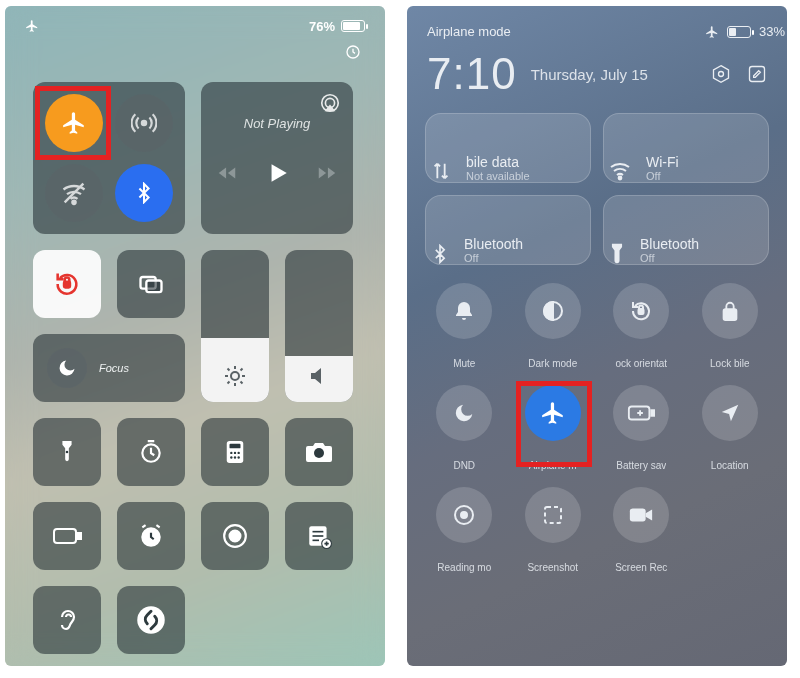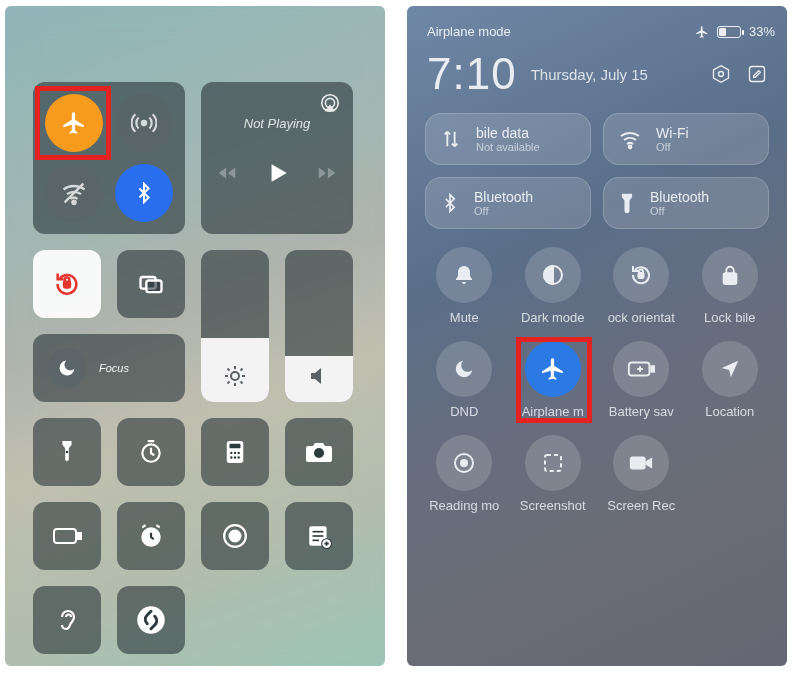--- a/index.html
+++ b/index.html
@@ -39,60 +39,79 @@
   .redbox { position:absolute; border:5px solid #e42222; pointer-events:none; }
   svg { display:block; }
 
   
   .andr {
     background: linear-gradient(155deg,#6f87a6 0%,#5a6e88 35%,#666d7e 55%,#6a6d77 75%,#656874 100%);
     color:#e9edf2;
   }
   .andr .top {
     display:flex; justify-content:space-between; align-items:center;
-    padding:18px 12px 0 20px; font-size:13px;
+    padding:18px 2px 0 20px; font-size:13px;
   }
   .andr .clockrow {
     display:flex; align-items:center; padding:10px 20px 14px 20px; gap:14px;
   }
   .andr .clock { font-size:44px; font-weight:300; letter-spacing:1px; }
   .andr .date { font-size:15px; opacity:.9; }
   .andr .clockicons { margin-left:auto; display:flex; gap:16px; }
   .andr .wide {
     display:grid; grid-template-columns:1fr 1fr; gap:12px;
     padding:0 18px;
   }
   .wtile {
     background:rgba(255,255,255,0.14);
     border:1px solid rgba(255,255,255,0.18);
-    border-radius:16px; height:52px;
-    display:flex; align-items:center; gap:14px;
-    padding:0 14px;
+    border-radius:16px; height:70px;
+    display:flex; align-items:flex-end; gap:14px;
+    padding:0 4px;
   }
   .wtile .txt .t1 { font-size:14px; }
   .wtile .txt .t2 { font-size:11px; opacity:.7; }
   .andr .round {
     display:grid; grid-template-columns:repeat(4,1fr);
     gap:16px 10px; padding:18px 18px 8px 18px;
   }
   .ritem { display:flex; flex-direction:column; align-items:center; gap:7px; }
   .rbtn {
     width:56px; height:56px; border-radius:50%;
     background:rgba(255,255,255,0.16);
     display:flex; align-items:center; justify-content:center;
   }
   .rbtn.on { background:#2b7ae4; }
-  .rlab { font-size:13px; opacity:.85; white-space:nowrap; overflow:hidden; max-width:72px; text-overflow:clip; }
+  .rlab { font-size:10px; opacity:.85; white-space:nowrap; overflow:hidden; max-width:72px; text-overflow:clip;margin-top:12px; }
 </style>
 </head>
 <body>
 
 <div class="phone ios">
   <div class="blur"></div>
 
+  <div class="status">
+    <span>
+      <svg width="14" height="14" viewBox="0 0 24 24" fill="#fff">
+          <path d="M21 16v-2l-8-5V3.5a1.5 1.5 0 0 0-3 0V9l-8 5v2l8-2.5V19l-2 1.5V22l3.5-1 3.5 1v-1.5L13 19v-5.5l8 2.5z"></path>
+        </svg>
+    </span>
+    <div class="right">
+      <span>76%</span>
+      <span class="battery">
+          <span class="fill" style="width:76%"></span>
+        </span>
+      <span style="position:absolute; top:32px; right:24px;">
+        <svg width="16" height="16" viewBox="0 0 24 24" fill="none" stroke="#fff" stroke-width="2">
+            <circle cx="12" cy="12" r="9"></circle>
+            <path d="M12 7v5l3 2"></path>
+          </svg>
+      </span>
+    </div>
+  </div>
 
   <div class="grid">
 
     <div class="tile" style="left:0; top:0; width:152px; height:152px;">
       <div class="tbtn" style="left:12px; top:12px; width:58px; height:58px; background:#f79b1e;">
         <svg width="26" height="26" viewBox="0 0 24 24" fill="#fff">
             <path d="M21 16v-2l-8-5V3.5a1.5 1.5 0 0 0-3 0V9l-8 5v2l8-2.5V19l-2 1.5V22l3.5-1 3.5 1v-1.5L13 19v-5.5l8 2.5z"></path>
           </svg>
       </div>
       <div class="tbtn" style="left:82px; top:12px; width:58px; height:58px; background:rgba(90,100,105,.65);">

